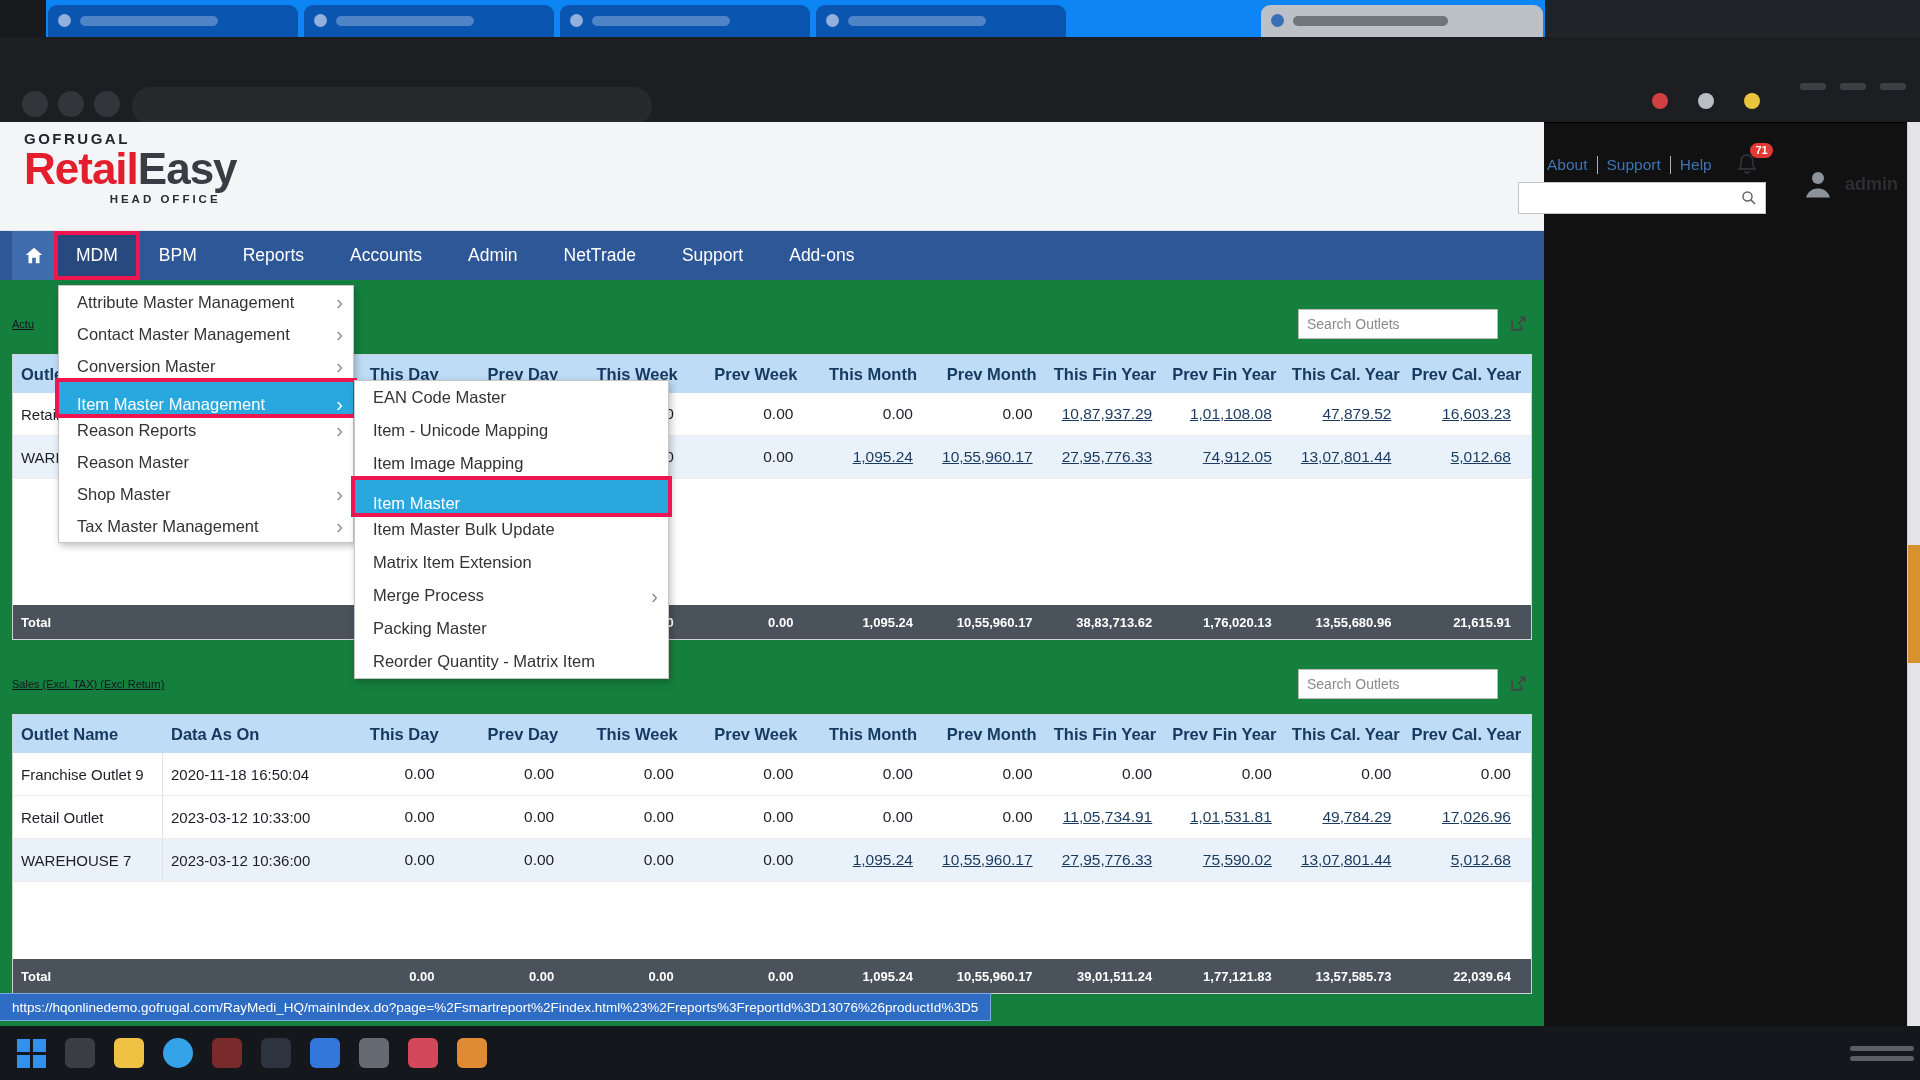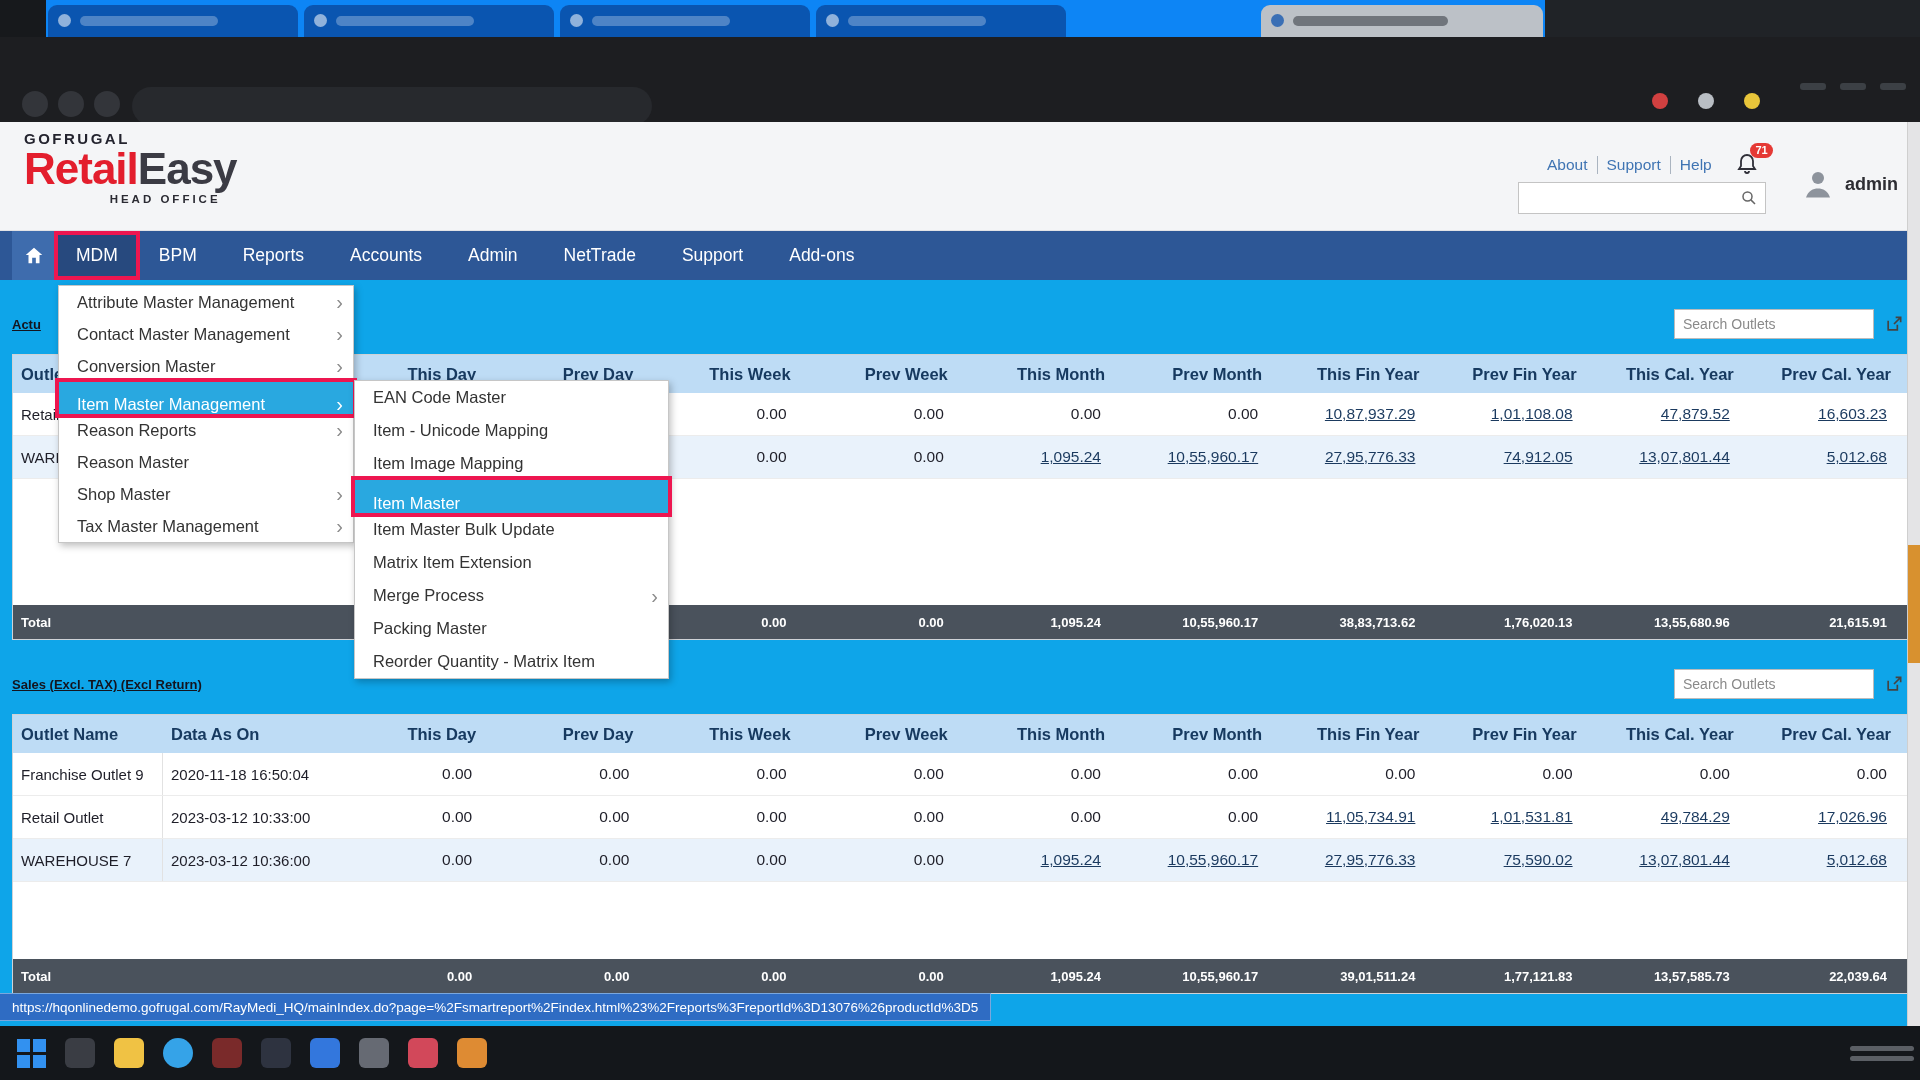--- a/index.html
+++ b/index.html
@@ -23,21 +23,21 @@
   .navdot{position:absolute;top:54px;width:26px;height:26px;border-radius:50%;background:#33353a;}
   .addrpill{position:absolute;left:132px;top:50px;width:520px;height:38px;border-radius:19px;background:#27292d;}
   .bkdot{position:absolute;width:12px;height:12px;border-radius:50%;background:#e8c53a;}
   .bkbar{position:absolute;height:10px;border-radius:5px;background:#e8c53a;opacity:.8;}
   .ctl-red{position:absolute;left:1652px;top:56px;width:16px;height:16px;border-radius:50%;background:#d14040;}
   .ctl-gray{position:absolute;left:1698px;top:56px;width:16px;height:16px;border-radius:50%;background:#b9bec4;}
   .ctl-yellow{position:absolute;left:1744px;top:56px;width:16px;height:16px;border-radius:50%;background:#e8c53a;}
   .winbar{position:absolute;top:46px;height:7px;border-radius:3px;background:#3c4045;}
 
   
-  #app{position:absolute;left:0;top:122px;width:1920px;height:904px;background:#0ea5e9;}
+  #app{position:absolute;left:0;top:122px;width:1544px;height:904px;background:#15803d;}
 
   #appHeader{position:relative;height:108px;background:#f4f5f7;border-bottom:1px solid #e2e3e6;}
   .logo{position:absolute;left:24px;top:8px;display:flex;flex-direction:column;}
   .logo-brand{font-size:15px;font-weight:bold;letter-spacing:2.5px;color:#23232e;}
   .logo-product{font-size:44px;font-weight:bold;line-height:1.02;letter-spacing:-1px;}
   .logo-red{color:var(--c-logo-red,#e31e2d);}
   .logo-dark{color:#3b3b44;}
   .logo-office{font-size:11.5px;letter-spacing:3px;color:#2b2b33;text-align:right;padding-right:16px;margin-top:1px;font-weight:bold;}
   .hdr-links{position:absolute;left:1538px;top:30px;display:flex;align-items:center;font-size:15.5px;color:#3f74b3;}
   .hdr-link{padding:0 9px;cursor:pointer;}
@@ -52,21 +52,21 @@
   .hdr-search input{flex:1;border:0;outline:0;font-size:14px;padding:0 8px;font-family:"Liberation Sans",sans-serif;}
   .hdr-search .mag{margin-right:7px;display:flex;}
 
   #navbar{height:49px;background:var(--c-navbar,#2d5796);display:flex;align-items:stretch;padding-left:12px;position:relative;}
   .home-btn{width:44px;background:#3e6cad;display:flex;align-items:center;justify-content:center;margin-right:2px;cursor:pointer;}
   .nav-item{padding:0 23px;color:#fff;font-size:17.5px;display:flex;align-items:center;cursor:pointer;white-space:nowrap;}
   .nav-item.active{margin:4px 0;padding:12px 18px;background:#27497e;outline:4px solid var(--c-accent,#ed1650);}
 
   #content{padding:0 12px;}
   .section-head{height:36px;margin-top:26px;margin-bottom:12px;display:flex;justify-content:space-between;align-items:center;}
-  .section-title{font-size:13px;font-weight:bold;text-decoration:underline;color:#14141e;text-align:right;}
+  .section-title{font-size:11px;font-weight:normal;text-decoration:underline;color:#14141e;text-align:right;}
   .search-wrap{display:flex;align-items:center;gap:10px;padding-right:4px;}
   .outlet-search{width:182px;height:28px;border:1px solid #bbb;background:#fff;font-size:14px;padding:0 8px;
                  outline:0;font-family:"Liberation Sans",sans-serif;color:#333;}
   .outlet-search::placeholder{color:#8a8a8a;}
   .extlink{display:flex;cursor:pointer;}
 
   .panel{background:#fff;border:1px solid #cfd2d6;}
   .grid-head,.grow,.grid-total{display:grid;grid-template-columns:150px 172px repeat(10,1fr);align-items:center;width:100%;}
   .grid-head{height:38px;background:var(--c-table-header-bg,#bedcf5);}
   .hcell{font-size:16.5px;font-weight:bold;color:#173a60;text-align:right;padding-right:16px;white-space:nowrap;overflow:hidden;}

